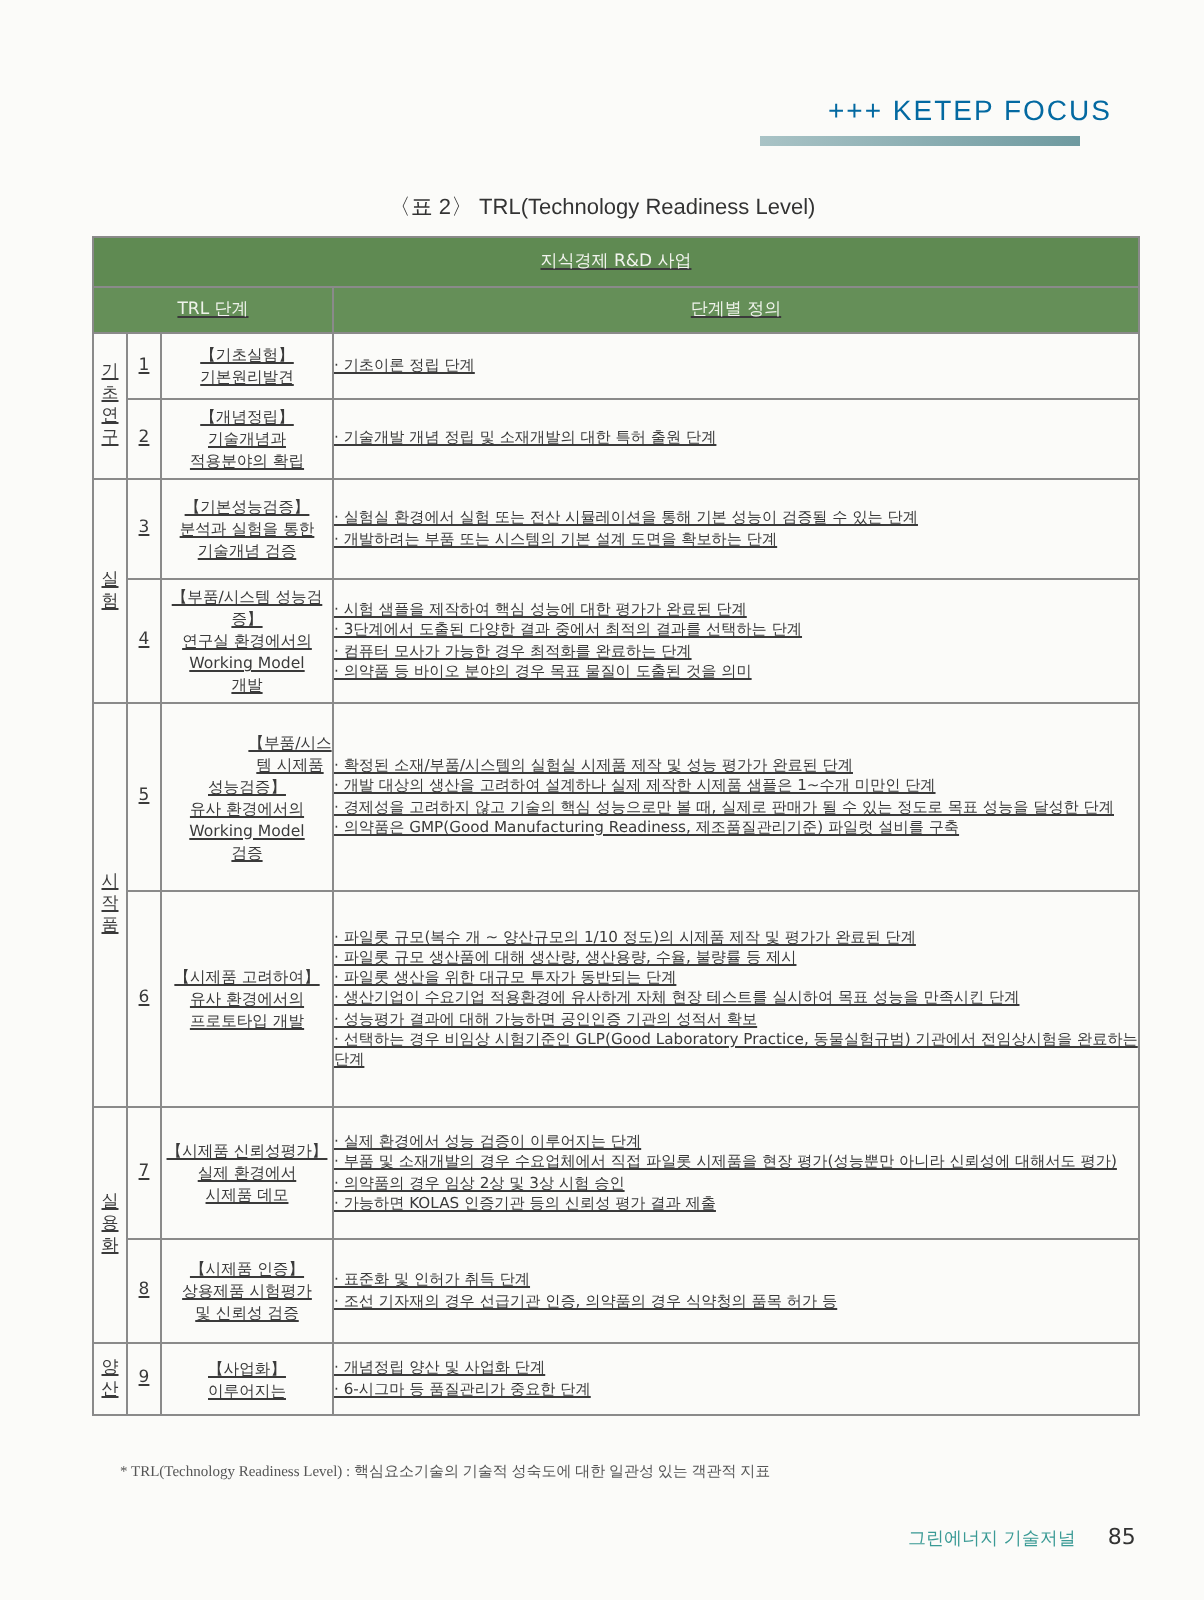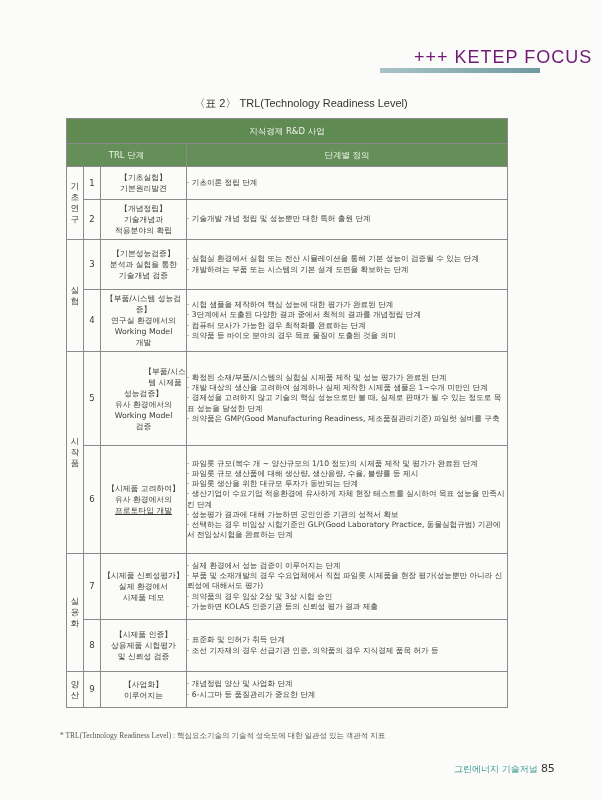--- a/index.html
+++ b/index.html
@@ -1,35 +1,36 @@
 <!DOCTYPE html>
 <html><head>
 <meta charset="utf-8">
 <style>
   html, body { margin:0; padding:0; }
   body {
     width:602px; height:800px; background:#fbfbf9; position:relative; overflow:hidden;
     font-family:"DejaVu Sans", "Liberation Sans", sans-serif; color:#333;
   }
   .topbrand {
-    position:absolute; left:414px; top:47px; font-size:18px; letter-spacing:1px; color:#701a75;
+    position:absolute; left:414px; top:47px; font-size:14px; letter-spacing:1px; color:#0369a1;
     font-family:"Liberation Sans", sans-serif;
   }
   .topbar {
     position:absolute; left:380px; top:68px; width:160px; height:5px;
     background:linear-gradient(90deg,#a9c3c6,#6f9aa0);
   }
   .caption {
     position:absolute; left:0; width:602px; top:96px; text-align:center; font-size:11px; color:#333;
     font-family:"Liberation Sans", sans-serif;
   }
   table.trl {
-    position:absolute; left:66px; top:118px; width:442px; border-collapse:collapse;
+    position:absolute; left:46px; top:118px; width:524px; border-collapse:collapse;
     font-size:7.6px; line-height:10.2px; color:#3a3a3a;
     border:1.5px solid #555;
+    text-decoration:underline;
   }
   table.trl td, table.trl th { border:1px solid #8a8a8a; padding:0; vertical-align:middle; }
   th.h1 {
     background:#5f8a52; color:#f2f4ee; font-weight:normal; font-size:8.5px; height:24px;
     border-bottom:1px solid #3f6034;
   }
   th.h2 {
     background:#658f58; color:#eef2ea; font-weight:normal; font-size:8.5px; height:22px;
   }
   td.cat { width:16px; text-align:center; font-size:8.5px; line-height:11px; }
@@ -37,21 +38,21 @@
   td.name { width:85px; text-align:center; font-size:7.8px; line-height:11px; padding:3px 1px; }
   td.def { padding:3px 4px 3px 6px; }
   .bullet { display:block; }
   .footnote {
     position:absolute; left:60px; top:731px; font-size:7.5px; color:#555;
     font-family:"Liberation Serif", serif;
   }
   .footer {
     position:absolute; left:454px; top:762px; font-size:9px; color:#3a9a95;
   }
-  .footer .pg { color:#333; font-size:11px; margin-left:3px; }
+  .footer .pg { color:#333; font-size:11px; margin-left:16px; }
 </style>
 </head>
 <body>
 
 <div class="topbrand">+++ KETEP FOCUS</div>
 <div class="topbar"></div>
 
 <div class="caption">〈표 2〉 TRL(Technology Readiness Level)</div>
 
 <table class="trl">
@@ -82,21 +83,21 @@
         </td>
       </tr>
       <tr style="height: 40px;">
         <td class="lvl">2</td>
         <td class="name">
           <span style="display: block;">【개념정립】</span>
           <span style="display: block;">기술개념과</span>
           <span style="display: block;">적용분야의 확립</span>
         </td>
         <td class="def">
-          <span class="bullet">· 기술개발 개념 정립 및 성능뿐만 대한 특허 출원 단계</span>
+          <span class="bullet">· 기술개발 개념 정립 및 소재개발의 대한 특허 출원 단계</span>
         </td>
       </tr>
       <tr style="height: 50px;">
         <td class="cat" rowspan="2">
           <span style="display: block;">실</span>
           <span style="display: block;">험</span>
         </td>
         <td class="lvl">3</td>
         <td class="name">
           <span style="display: block;">【기본성능검증】</span>
@@ -111,21 +112,21 @@
       <tr style="height: 62px;">
         <td class="lvl">4</td>
         <td class="name">
           <span style="display: block;">【부품/시스템 성능검증】</span>
           <span style="display: block;">연구실 환경에서의</span>
           <span style="display: block;">Working Model</span>
           <span style="display: block; text-align: center;">개발</span>
         </td>
         <td class="def">
           <span class="bullet">· 시험 샘플을 제작하여 핵심 성능에 대한 평가가 완료된 단계</span>
-          <span class="bullet">· 3단계에서 도출된 다양한 결과 중에서 최적의 결과를 개념정립 단계</span>
+          <span class="bullet">· 3단계에서 도출된 다양한 결과 중에서 최적의 결과를 선택하는 단계</span>
           <span class="bullet">· 컴퓨터 모사가 가능한 경우 최적화를 완료하는 단계</span>
           <span class="bullet">· 의약품 등 바이오 분야의 경우 목표 물질이 도출된 것을 의미</span>
         </td>
       </tr>
       <tr style="height: 94px;">
         <td class="cat" rowspan="2">
           <span style="display: block;">시</span>
           <span style="display: block;">작</span>
           <span style="display: block;">품</span>
         </td>
@@ -181,21 +182,21 @@
       </tr>
       <tr style="height: 52px;">
         <td class="lvl">8</td>
         <td class="name">
           <span style="display: block;">【시제품 인증】</span>
           <span style="display: block;">상용제품 시험평가</span>
           <span style="display: block;">및 신뢰성 검증</span>
         </td>
         <td class="def">
           <span class="bullet">· 표준화 및 인허가 취득 단계</span>
-          <span class="bullet">· 조선 기자재의 경우 선급기관 인증, 의약품의 경우 지식경제 품목 허가 등</span>
+          <span class="bullet">· 조선 기자재의 경우 선급기관 인증, 의약품의 경우 식약청의 품목 허가 등</span>
         </td>
       </tr>
       <tr style="height: 36px;">
         <td class="cat" rowspan="1">
           <span style="display: block;">양</span>
           <span style="display: block;">산</span>
         </td>
         <td class="lvl">9</td>
         <td class="name">
           <span style="display: block;">【사업화】</span>

